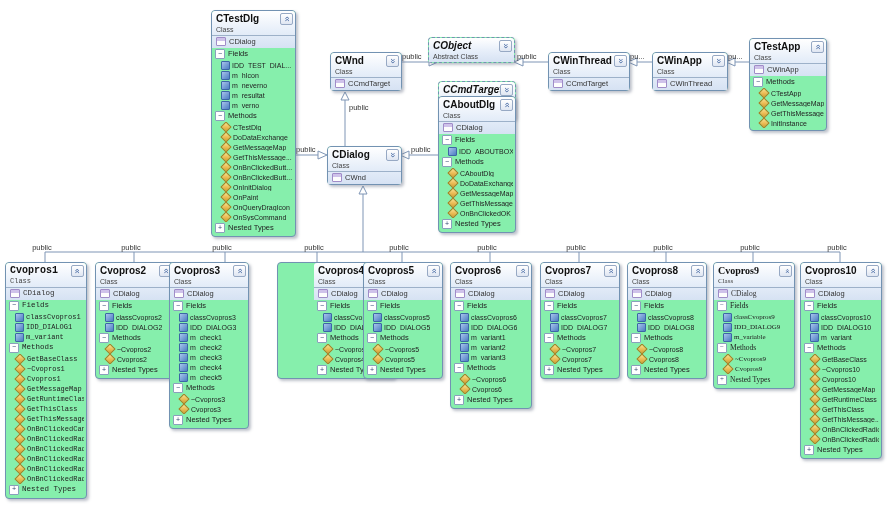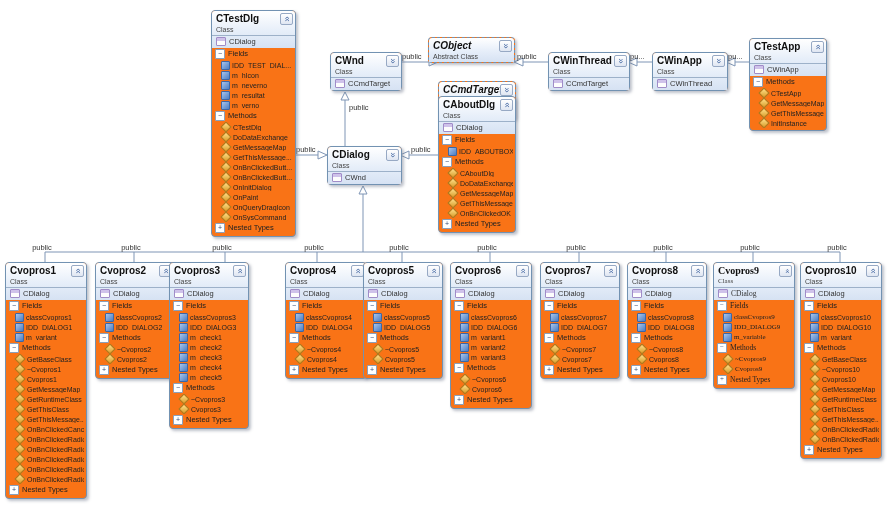--- a/index.html
+++ b/index.html
@@ -2,21 +2,21 @@
 <html><head>
 <meta charset="utf-8">
 <style>
   html,body{margin:0;padding:0;background:#fff;}
   #diagram{position:relative;width:890px;height:515px;background:#ffffff;overflow:hidden;
            font-family:"Liberation Sans",sans-serif;}
   #connector-layer{position:absolute;left:0;top:0;}
   .cline{fill:none;stroke:#7e95b5;stroke-width:1;}
   .carrow{fill:#ffffff;stroke:#7e95b5;stroke-width:1;}
   .clabel{font-family:"Liberation Sans",sans-serif;font-size:7.5px;fill:#333;}
-  .class-box{position:absolute;background:#f97316;border:1px solid #7292b2;border-radius:4px;
+  .class-box{position:absolute;background:#86efac;border:1px solid #7292b2;border-radius:4px;
              box-shadow:2px 2px 3px rgba(110,120,140,.45);}
   .class-box.abstract{border-style:dashed;margin-top:29px;}
   .hdr{background:linear-gradient(180deg,#ffffff 0%,#e6eef9 55%,#d6e2f3 100%);
        border-radius:3px 3px 0 0;padding:2px 4px 0 4px;position:relative;}
   .title{font-size:10px;font-weight:bold;color:#101010;line-height:12px;white-space:nowrap;overflow:hidden;}
   .abstract .title{font-style:italic;}
   .kind{font-size:7px;color:#444;line-height:9px;padding-bottom:1px;white-space:nowrap;}
   .chevron{position:absolute;top:2px;right:2px;width:11px;height:10px;border:1px solid #97a9c4;
            border-radius:2px;background:linear-gradient(#fff,#dfe6f2);color:#3f64a0;
            text-align:center;overflow:hidden;cursor:pointer;}
@@ -372,21 +372,21 @@
         <div class="kind">Class</div>
         <div class="chevron">
           <span class="chev down">»</span>
         </div>
         <div class="base-row">
           <span class="base-icon"></span>
           <span class="base-name">CWnd</span>
         </div>
       </div>
     </div>
-    <div class="class-box" style="left: 5px; top: 262px; width: 80px;">
+    <div class="class-box" style="left: 5px; top: 262px; width: 80px; font-family: Liberation Mono, monospace;">
       <div class="hdr">
         <div class="title">Cvopros1</div>
         <div class="kind">Class</div>
         <div class="chevron">
           <span class="chev up">»</span>
         </div>
         <div class="base-row">
           <span class="base-icon"></span>
           <span class="base-name">CDialog</span>
         </div>
@@ -569,21 +569,21 @@
         <div class="item">
           <span class="ic method"></span>
           <span class="mname">Cvopros3</span>
         </div>
         <div class="sec-label">
           <span class="toggle">+</span>
           <span class="sec-name">Nested Types</span>
         </div>
       </div>
     </div>
-    <div class="class-box" style="left: 285px; top: 262px; width: 80px;">
+    <div class="class-box" style="left: 277px; top: 262px; width: 80px; padding-left: 36px;">
       <div class="hdr">
         <div class="title">Cvopros4</div>
         <div class="kind">Class</div>
         <div class="chevron">
           <span class="chev up">»</span>
         </div>
         <div class="base-row">
           <span class="base-icon"></span>
           <span class="base-name">CDialog</span>
         </div>

